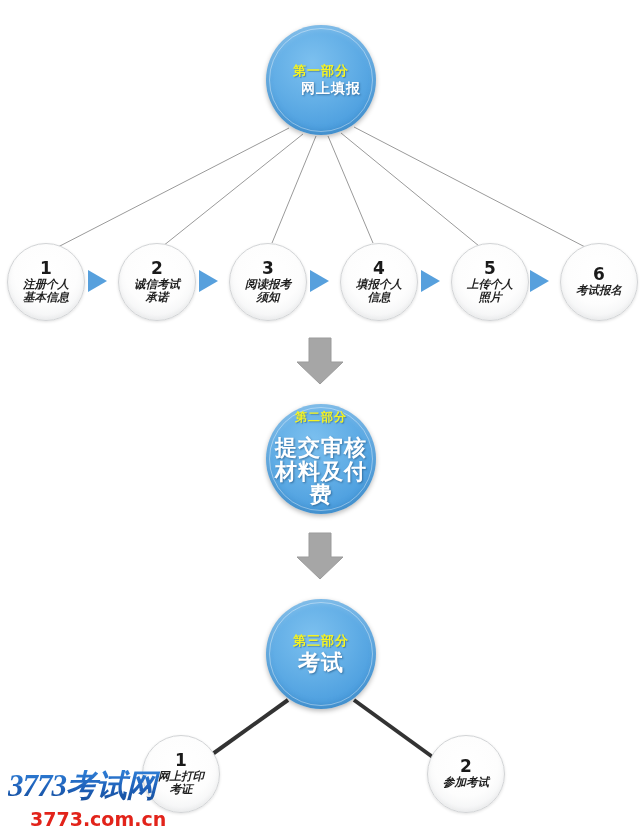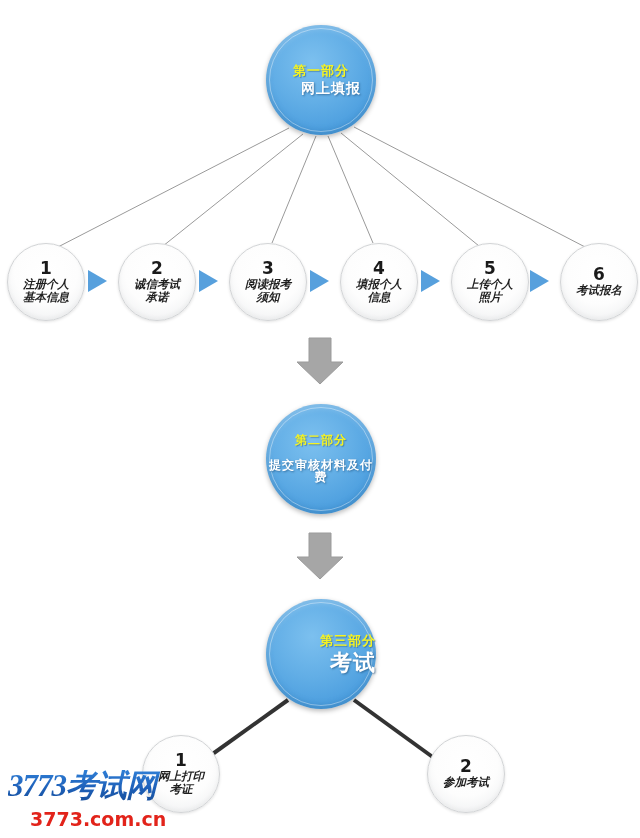--- a/index.html
+++ b/index.html
@@ -76,23 +76,23 @@
     position: relative;
     z-index: 2;
   }
 
   #part1 { left: 266px; top: 25px;  width: 110px; height: 110px; }
   #part1 .part-sub   { font-size: 13px; margin-bottom: 3px; }
   #part1 .part-title { font-size: 14px; margin-left: 20px; }
 
   #part2 { left: 266px; top: 404px; width: 110px; height: 110px; }
   #part2 .part-sub   { font-size: 12px; margin-bottom: 2px; }
-  #part2 .part-title { font-size: 12px; margin-top: 10px; }
-
-  #part3 { left: 266px; top: 599px; width: 110px; height: 110px; align-items: flex-end; }
+  #part2 .part-title { font-size: 22px; margin-top: 10px; }
+
+  #part3 { left: 266px; top: 599px; width: 110px; height: 110px; }
   #part3 .part-sub   { font-size: 13px; margin-bottom: 3px; }
   #part3 .part-title { font-size: 22px; }
 
   
   .step-circle {
     position: absolute;
     z-index: 3;
     width: 76px;
     height: 76px;
     border-radius: 50%;

